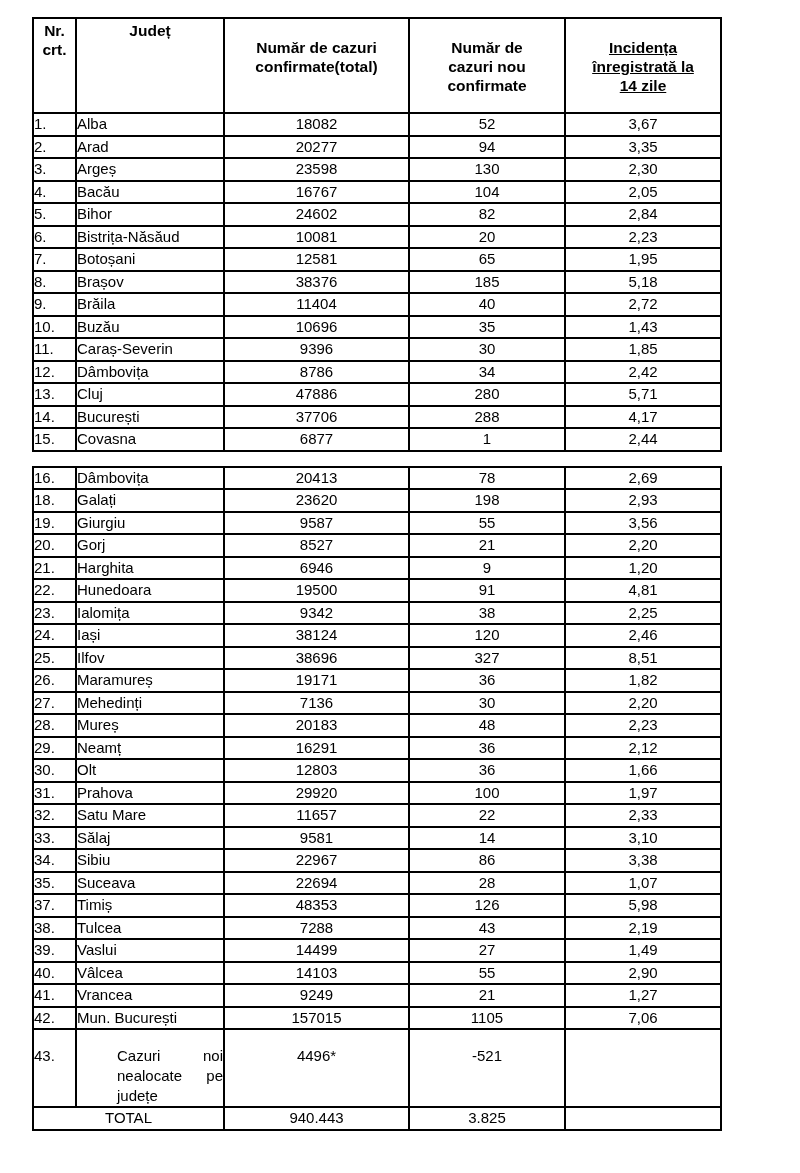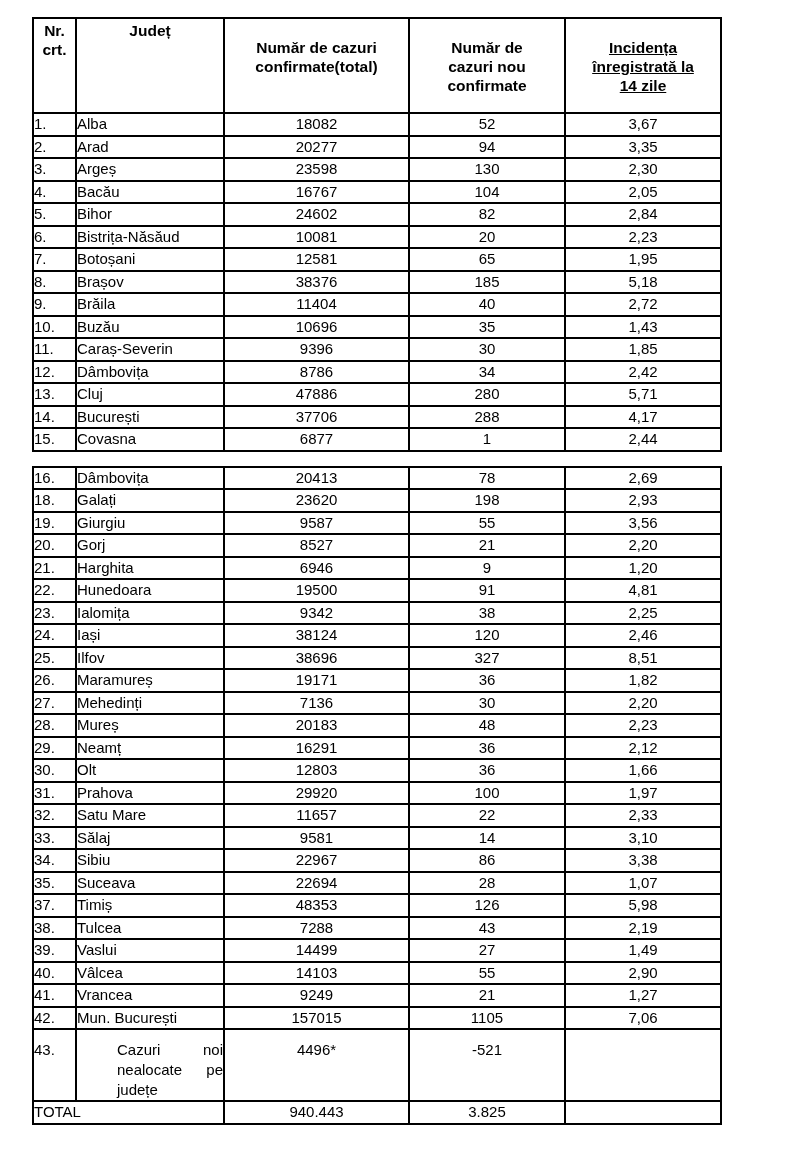--- a/index.html
+++ b/index.html
@@ -42,27 +42,27 @@
   }
   th.nr-h { text-align: left; padding-left: 5px; }
   th .hwrap { margin: 17px auto; }
   th .w130 { max-width: 140px; }
   th .w95  { max-width: 95px; }
   th .w110 { max-width: 112px; text-decoration: underline; }
   td { height: 20.5px; vertical-align: middle; }
   td.nr    { text-align: left; padding-left: 5px; }
   td.judet { text-align: left; padding-left: 6px; }
   td.num   { text-align: center; }
-  tr.tall td { vertical-align: top; padding-top: 10px; }
+  tr.tall td { vertical-align: top; padding-top: 16px; }
   tr.tall td.judet .justify {
     max-width: 118px;
     text-align: justify;
     margin-left: 40px;
   }
-  td.totlabel { text-align: left; padding-left: 6px; }
+  td.totlabel { text-align: center; padding-left: 6px; }
   .tables-gap { height: 14px; }
 </style>
 </head>
 <body>
 
 <div class="page">
 
   <table class="cases">
     <colgroup>
       <col style="width:43px">

